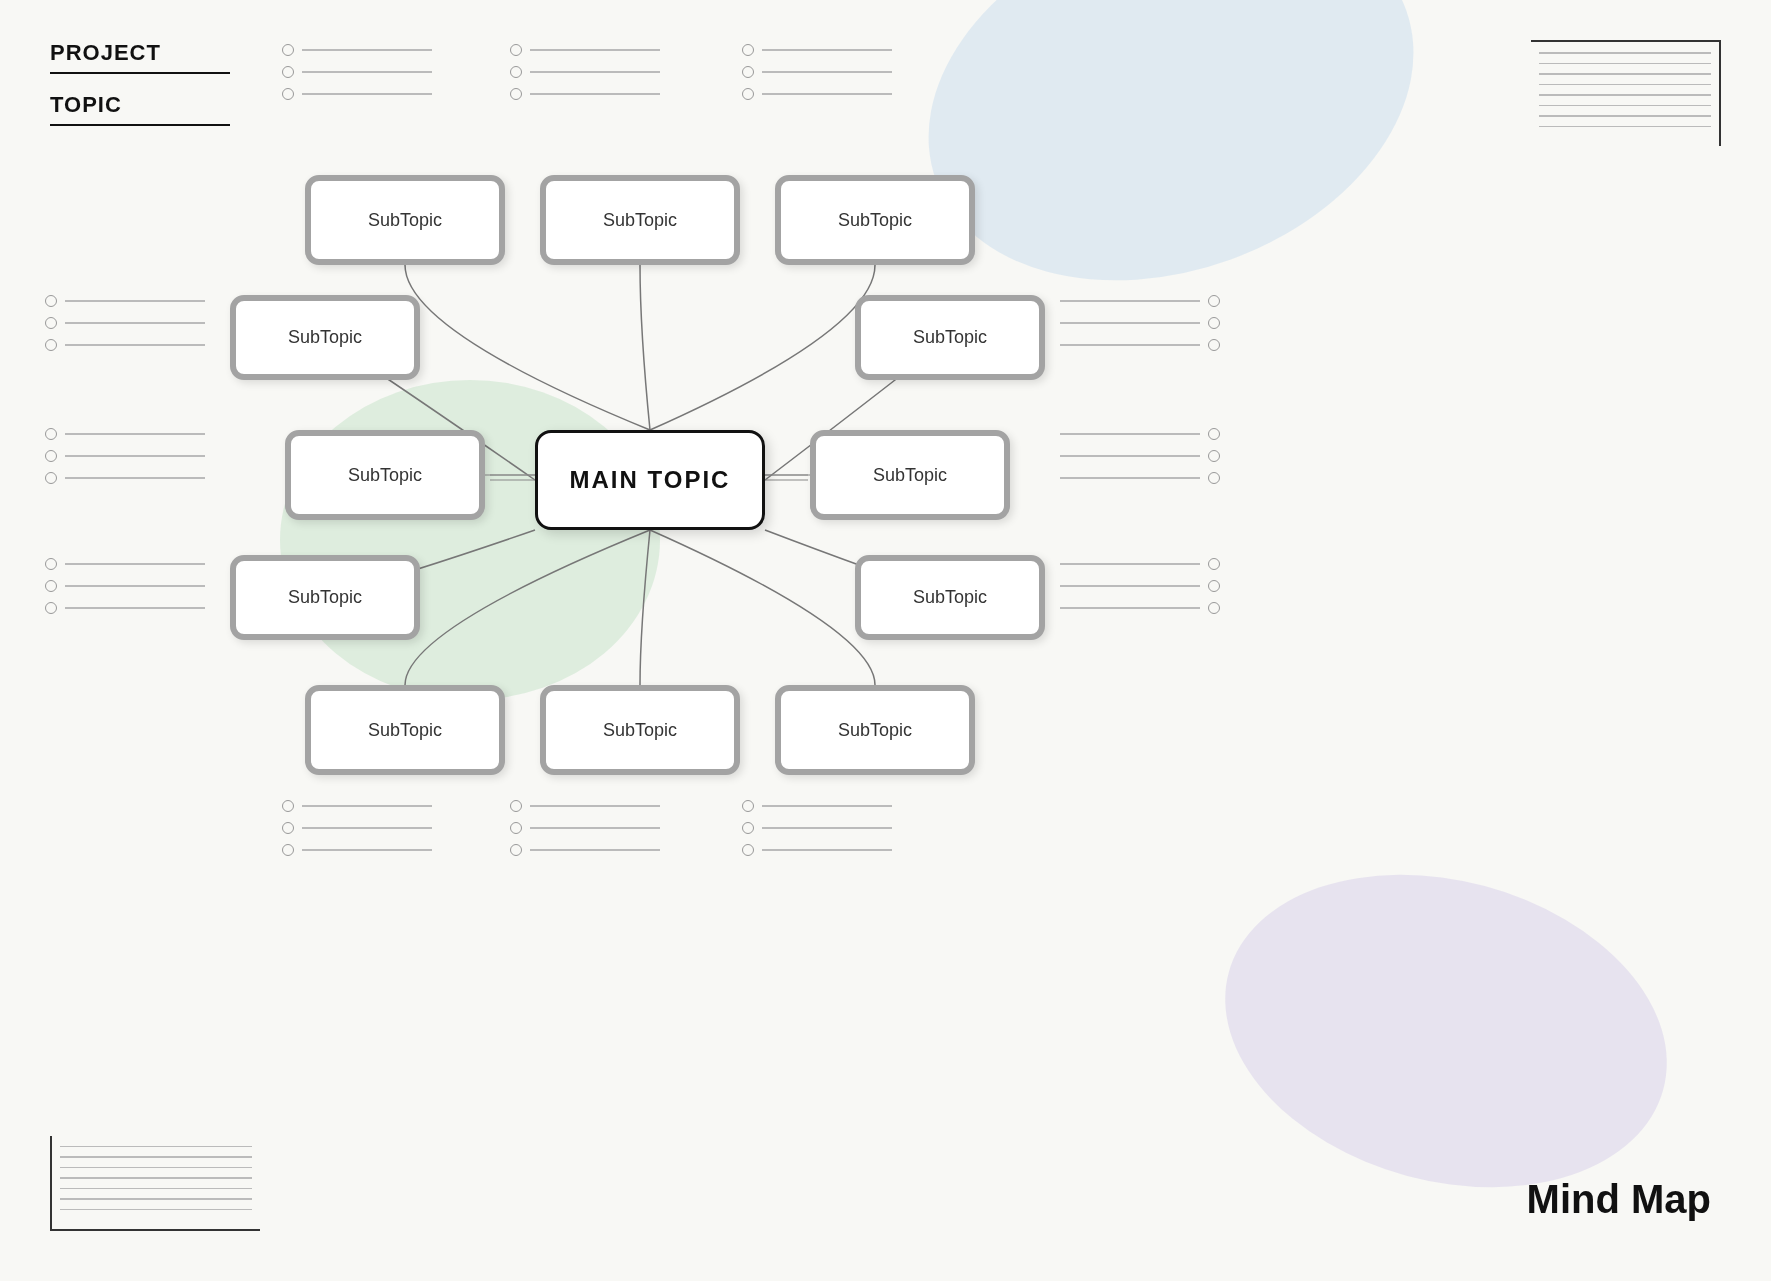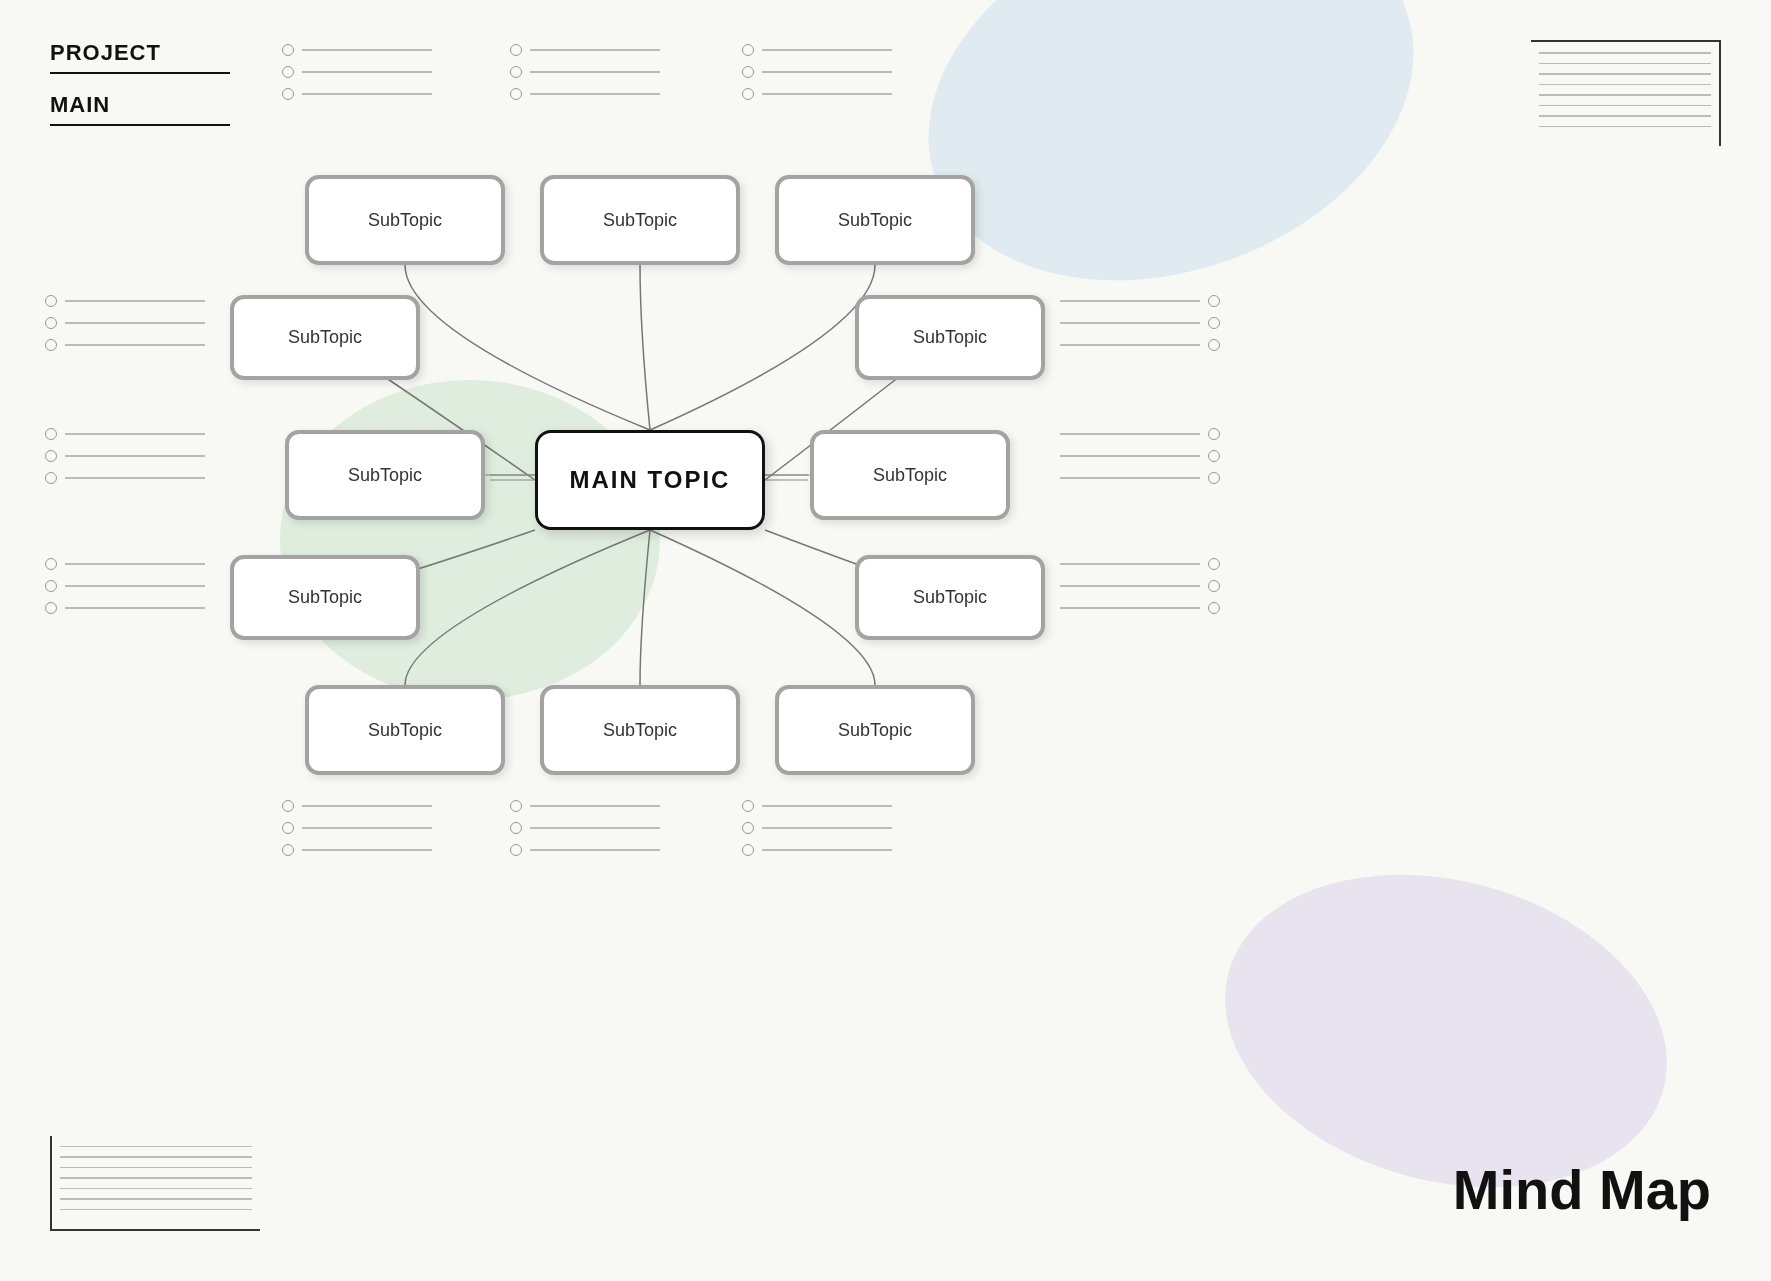--- a/index.html
+++ b/index.html
@@ -61,21 +61,21 @@
       height: 2px;
       background: #111;
       margin-bottom: 18px;
     }
 
     
     .mind-map-title {
       position: absolute;
       bottom: 60px;
       right: 60px;
-      font-size: 56px;
+      font-size: 40px;
       font-weight: 900;
       line-height: 1.1;
       color: #111;
       text-align: right;
     }
 
     
     .note-box-tr {
       position: absolute;
       top: 40px;
@@ -125,21 +125,21 @@
     }
     .bullet-line {
       height: 1.5px;
       background: #bbb;
     }
 
     
     .subtopic-box {
       position: absolute;
       background: white;
-      border: 4px solid #a3a3a3;
+      border: 6px solid #a3a3a3;
       border-radius: 14px;
       display: flex;
       align-items: center;
       justify-content: center;
       font-size: 18px;
       color: #333;
       box-shadow: 3px 3px 8px rgba(0,0,0,0.12);
     }
 
     
@@ -171,21 +171,21 @@
 </head>
 <body>
 
 <div class="bg-shape-blue"></div>
 <div class="bg-shape-purple"></div>
 <div class="bg-shape-green"></div>
 
 <div class="project-date">
   <div class="project-label">PROJECT</div>
   <div class="project-line"></div>
-  <div class="date-label">MAIN</div>
+  <div class="date-label">TOPIC</div>
   <div class="date-line"></div>
 </div>
 
 <div class="note-box-tr">
   <div class="note-line"></div>
   <div class="note-line"></div>
   <div class="note-line"></div>
   <div class="note-line"></div>
   <div class="note-line"></div>
   <div class="note-line"></div>

